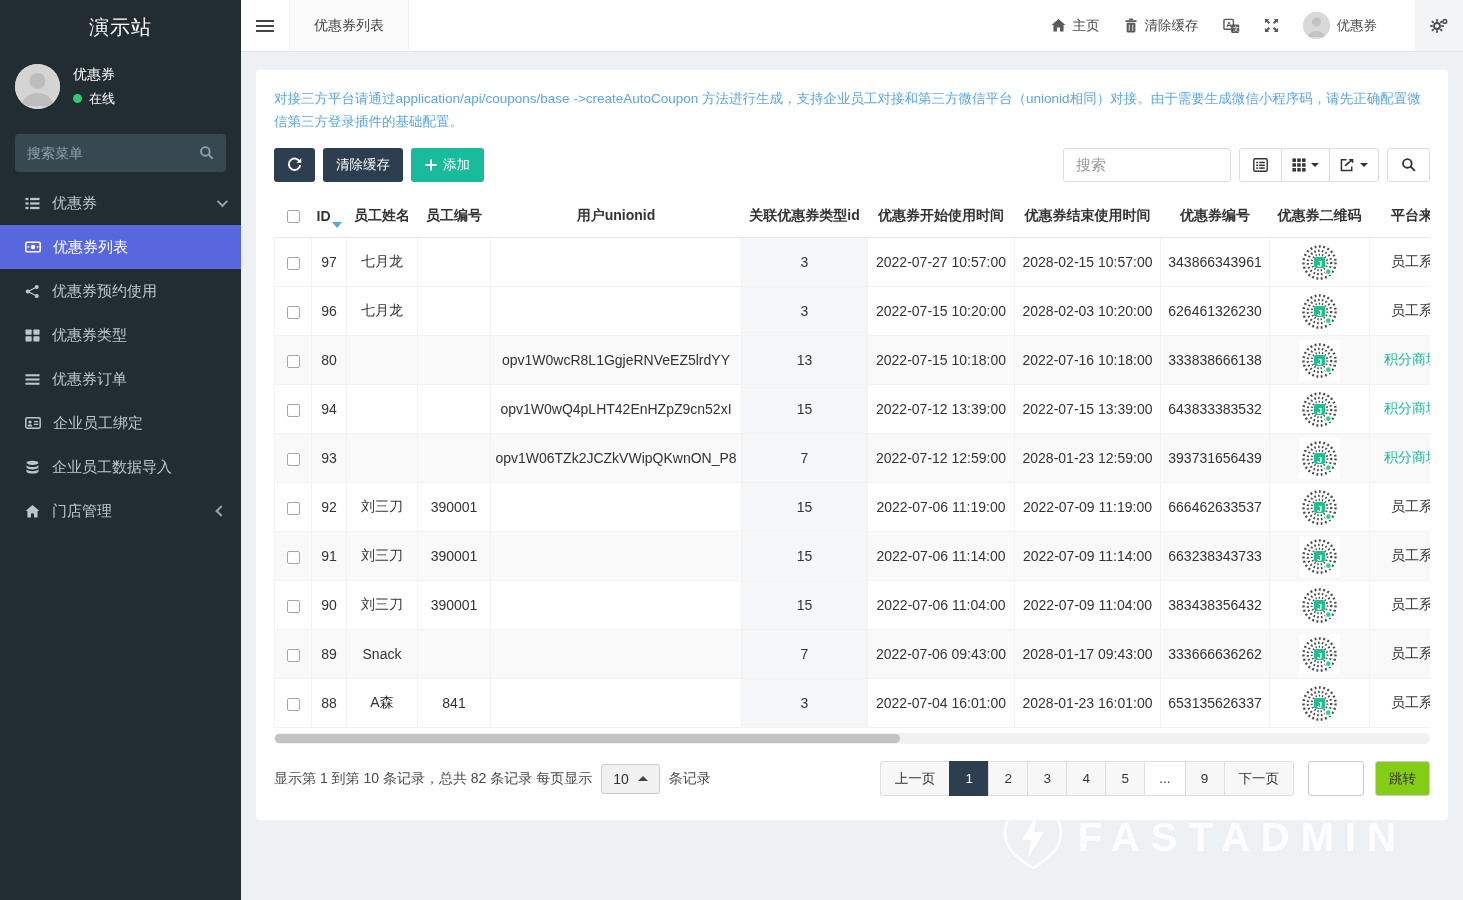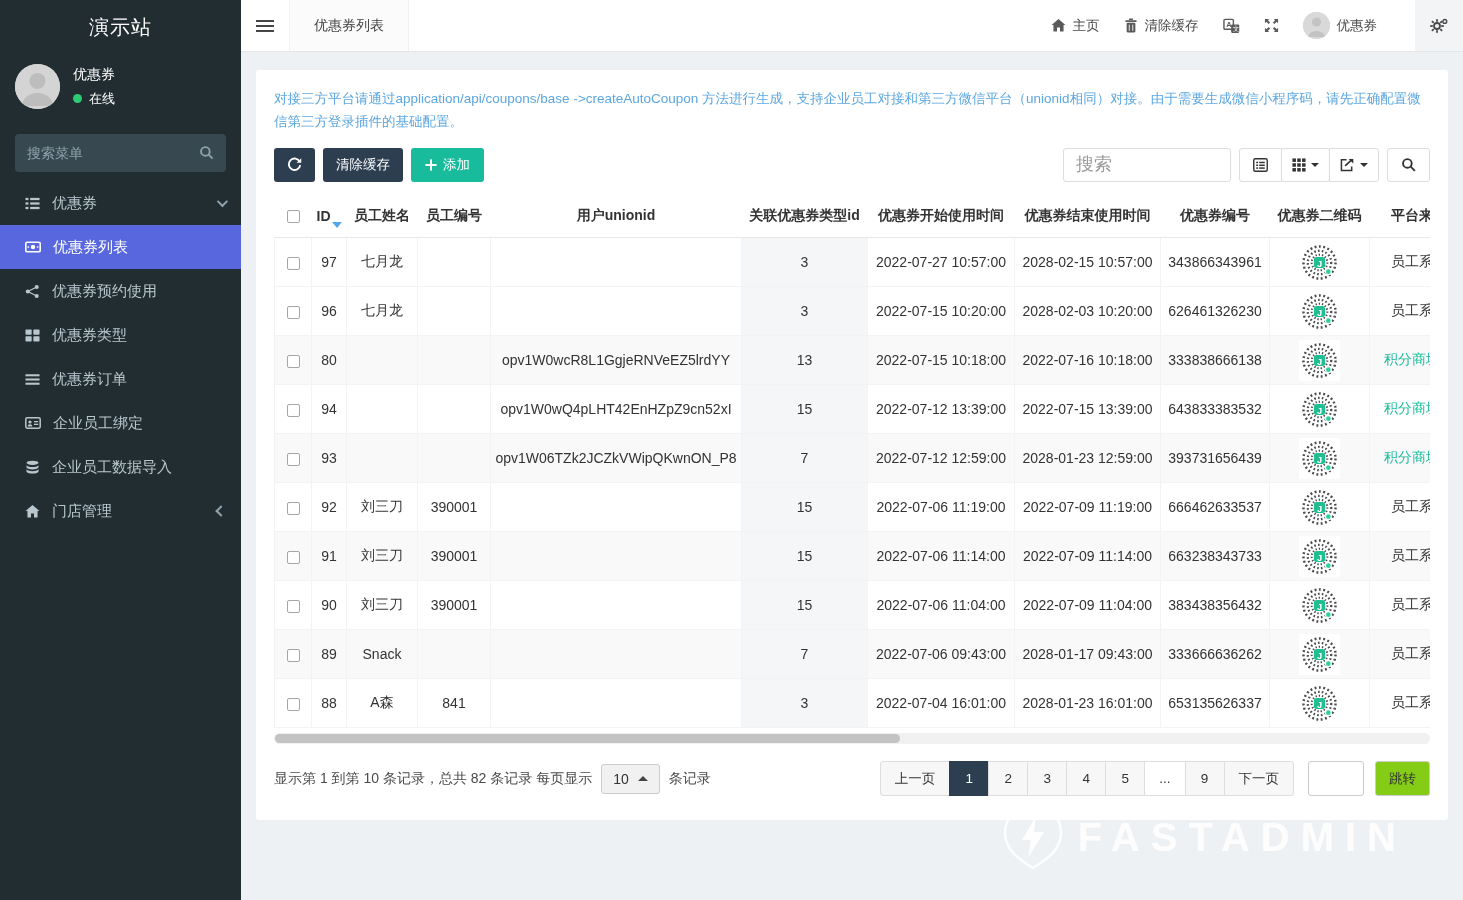--- a/index.html
+++ b/index.html
@@ -47,21 +47,21 @@
   .content { position:absolute; left:241px; right:0; top:52px; bottom:0; background:#edf1f4; overflow:hidden;}
   .panel { margin:18px 15px 0; background:#fff; border-radius:3px; padding:16px 18px 24px; position:relative;}
   .notice { color:#5ca7e0; font-size:13.5px; line-height:1.7; margin:2px 0 14px;}
 
   .toolbar { display:flex; align-items:center; margin-bottom:12px;}
   .tl-left { display:flex; gap:8px;}
   .btn { height:34px; border:none; border-radius:3px; font-size:13.5px; cursor:pointer; display:flex; align-items:center; justify-content:center;}
   .btn-dark { background:#2c3e50; color:#fff; padding:0 13px;}
   .btn-green { background:#18bc9c; color:#fff; padding:2px 14px; gap:6px;}
   .tl-right { margin-left:auto; display:flex; align-items:center; gap:8px;}
-  .srch { width:168px; height:34px; border:1px solid #ddd; border-radius:3px; padding:0 12px; font-size:18px; color:#333; outline:none;}
+  .srch { width:168px; height:34px; border:1px solid #ddd; border-radius:3px; padding:0 12px; font-size:15px; color:#333; outline:none;}
   .srch::placeholder{ color:#9a9a9a;}
   .bgroup { display:flex;}
   .bgroup .wbtn { margin-left:-1px;}
   .bgroup .wbtn:first-child { margin-left:0; border-radius:3px 0 0 3px;}
   .bgroup .wbtn:last-child { border-radius:0 3px 3px 0;}
   .wbtn { height:34px; min-width:43px; padding:0 10px; background:#fff; border:1px solid #ddd; color:#333;
     display:flex; align-items:center; justify-content:center; gap:5px; cursor:pointer; border-radius:3px;}
   .caret-d { width:0; height:0; border-left:4px solid transparent; border-right:4px solid transparent; border-top:4px solid #333;}
   .caret-u { width:0; height:0; border-left:5px solid transparent; border-right:5px solid transparent; border-bottom:5px solid #444;}
 

